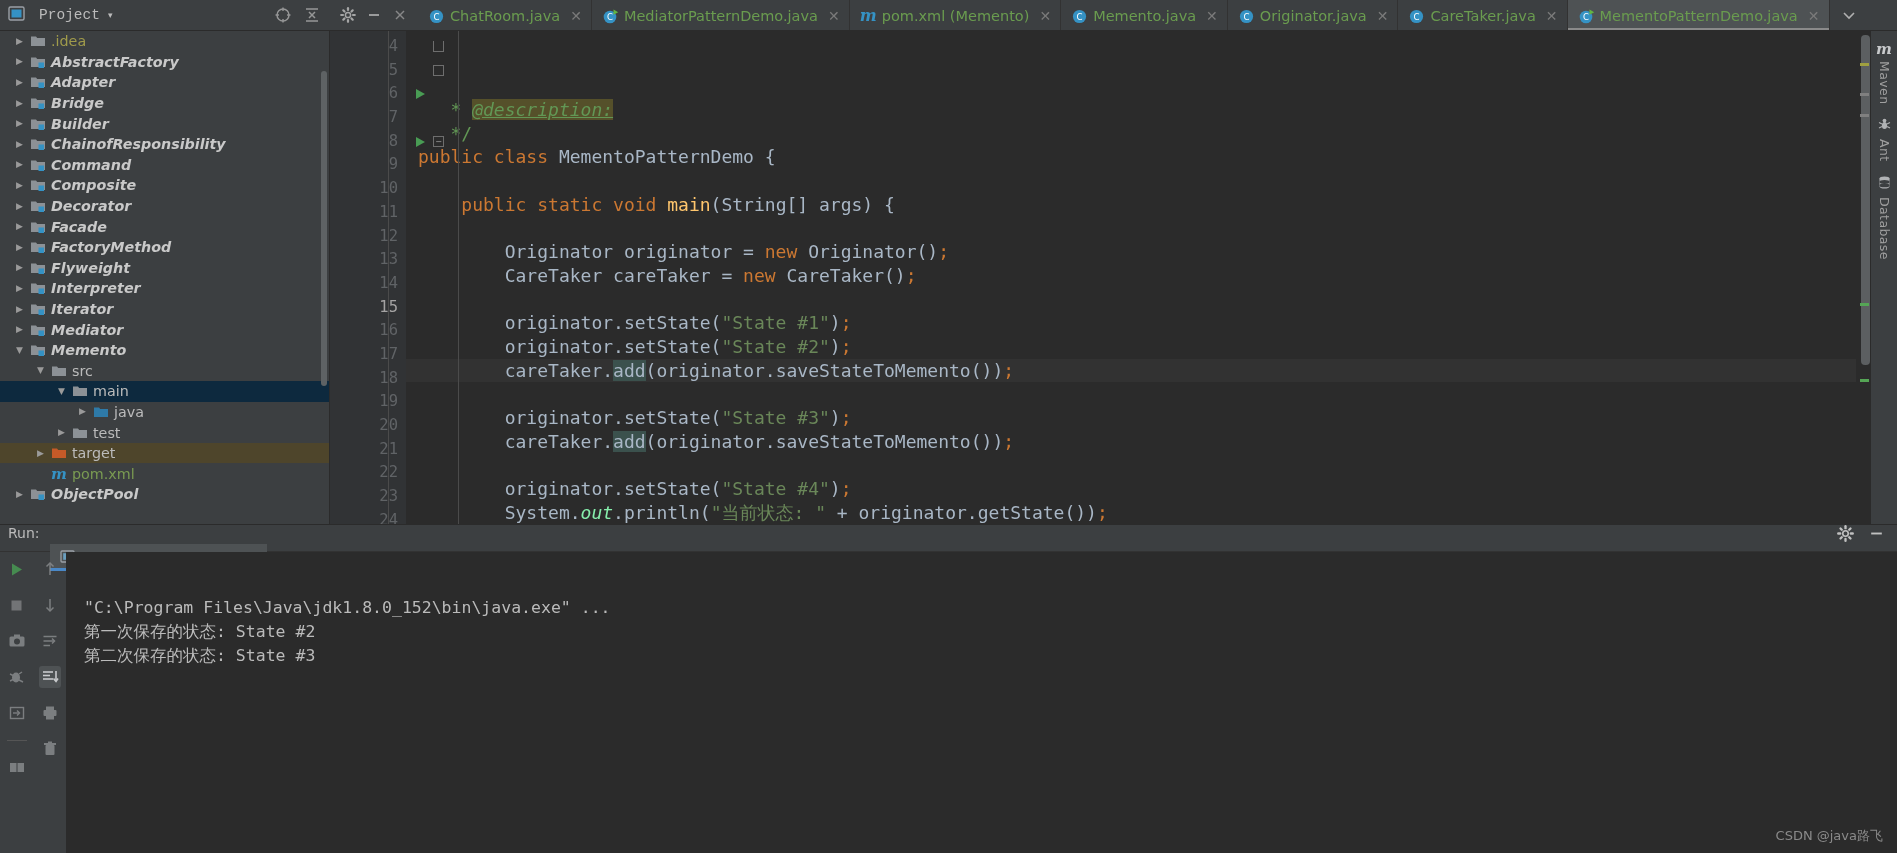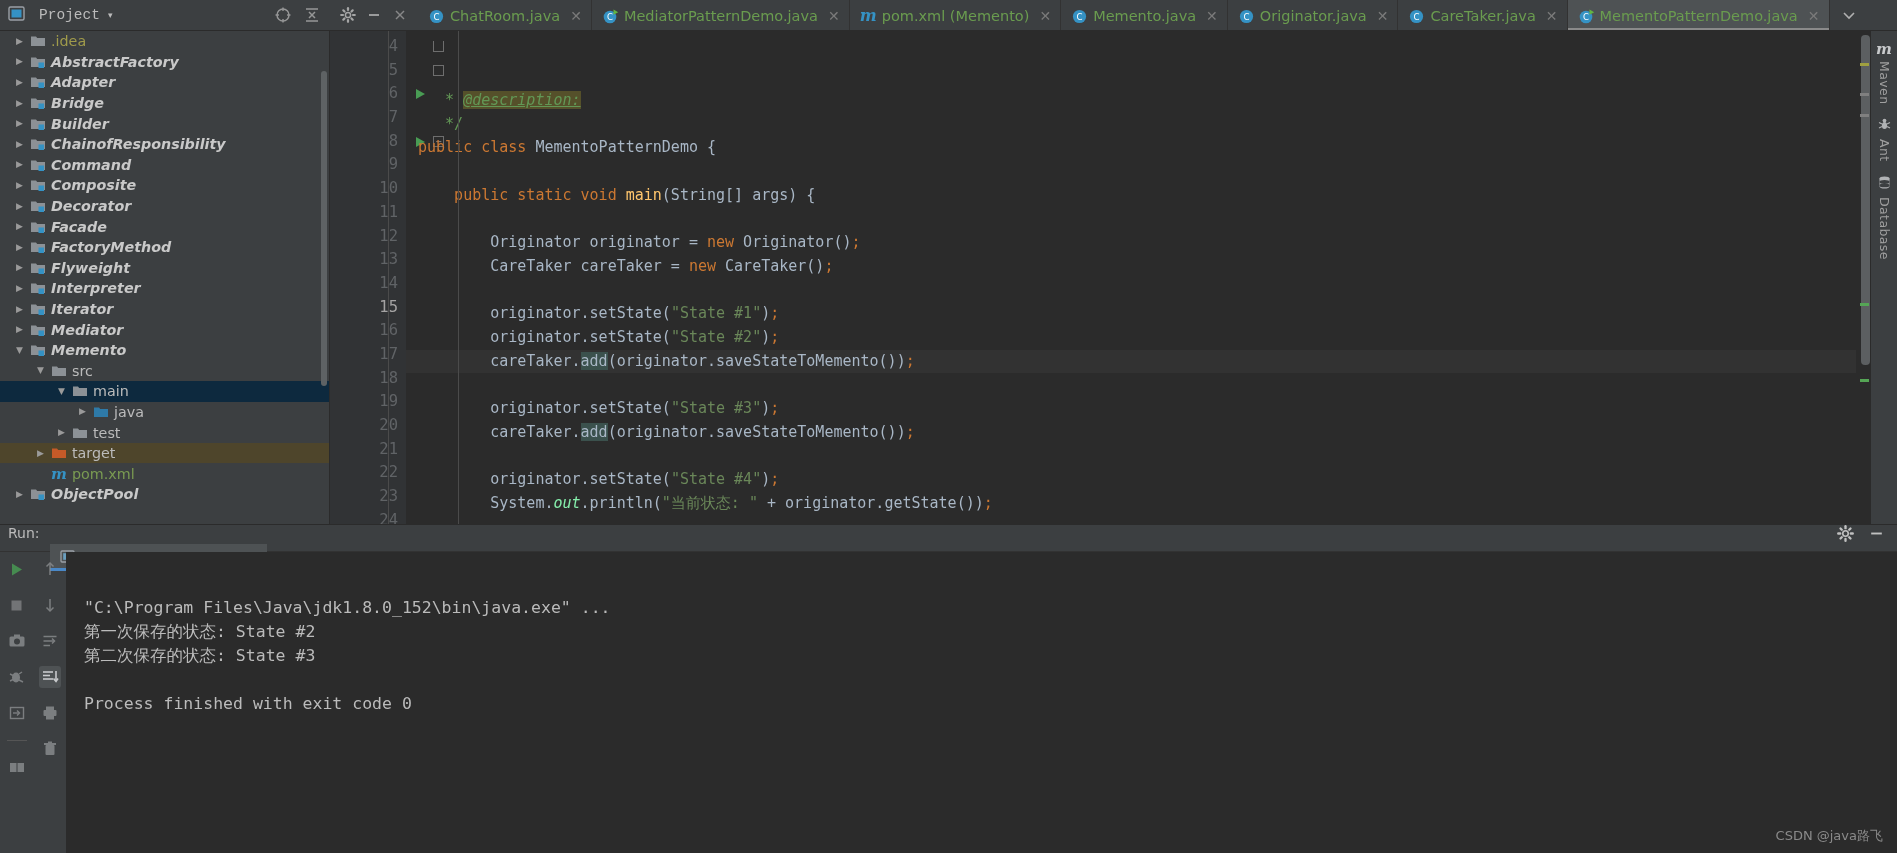--- a/index.html
+++ b/index.html
@@ -108,21 +108,21 @@
     border-top: 5px solid transparent; border-bottom: 5px solid transparent;
   }
   .foldmark {
     position: absolute; right: -38px; top: 6px; width: 11px; height: 11px;
     border: 1px solid #6e6e6e; color: #8f8f8f; font-size: 10px; line-height: 9px; text-align: center;
   }
   .gutter-strip { position:absolute; left:58px; top:0; bottom:0; width:1px; background:#4b4b4b; }
 
   .code {
     flex: 1; position: relative; padding-top: 4px;
-    font-family: "DejaVu Sans Mono", monospace; font-size: 15px;
+    font-family: "DejaVu Sans Mono", monospace; font-size: 18px;
     color: #a9b7c6; white-space: pre; overflow: hidden;
   }
   .cline { height: 23.7px; line-height: 23.7px; padding-left: 12px; }
   .cline.caret { background: #323232; }
   .kw { color: #cc7832; }
   .str { color: #6a8759; }
   .cls { color: #a9b7c6; }
   .cmt { color: #629755; }
   .ann { color: #629755; font-style: italic; text-decoration: underline; background:#55502a; }
   .stat { color: #86efac; font-style: italic; }
@@ -720,17 +720,17 @@
             <svg width="18" height="18" viewBox="0 0 18 18">
               <rect x="4.5" y="5" width="9" height="10" rx="1" fill="#8a8c8e"></rect>
               <rect x="3" y="3" width="12" height="2" fill="#8a8c8e"></rect>
               <rect x="7" y="1.5" width="4" height="1.6" fill="#8a8c8e"></rect>
             </svg>
           </div>
         </div>
       </div>
 
       <div class="console" id="console">
-        <div class="conline">"C:\Program Files\Java\jdk1.8.0_152\bin\java.exe" ...</div><div class="conline">第一次保存的状态: State #2</div><div class="conline">第二次保存的状态: State #3</div><div class="conline">&nbsp;</div><div class="conline">Process finished with exit code 0</div><div class="watermark">CSDN @java路飞</div>
+        <div class="conline">"C:\Program Files\Java\jdk1.8.0_152\bin\java.exe" ...</div><div class="conline">第一次保存的状态: State #2</div><div class="conline">第二次保存的状态: State #3</div><div class="conline">&nbsp;</div><div class="watermark">CSDN @java路飞</div>
       </div>
     </div>
   </div>
 </div>
 
 </body></html>

